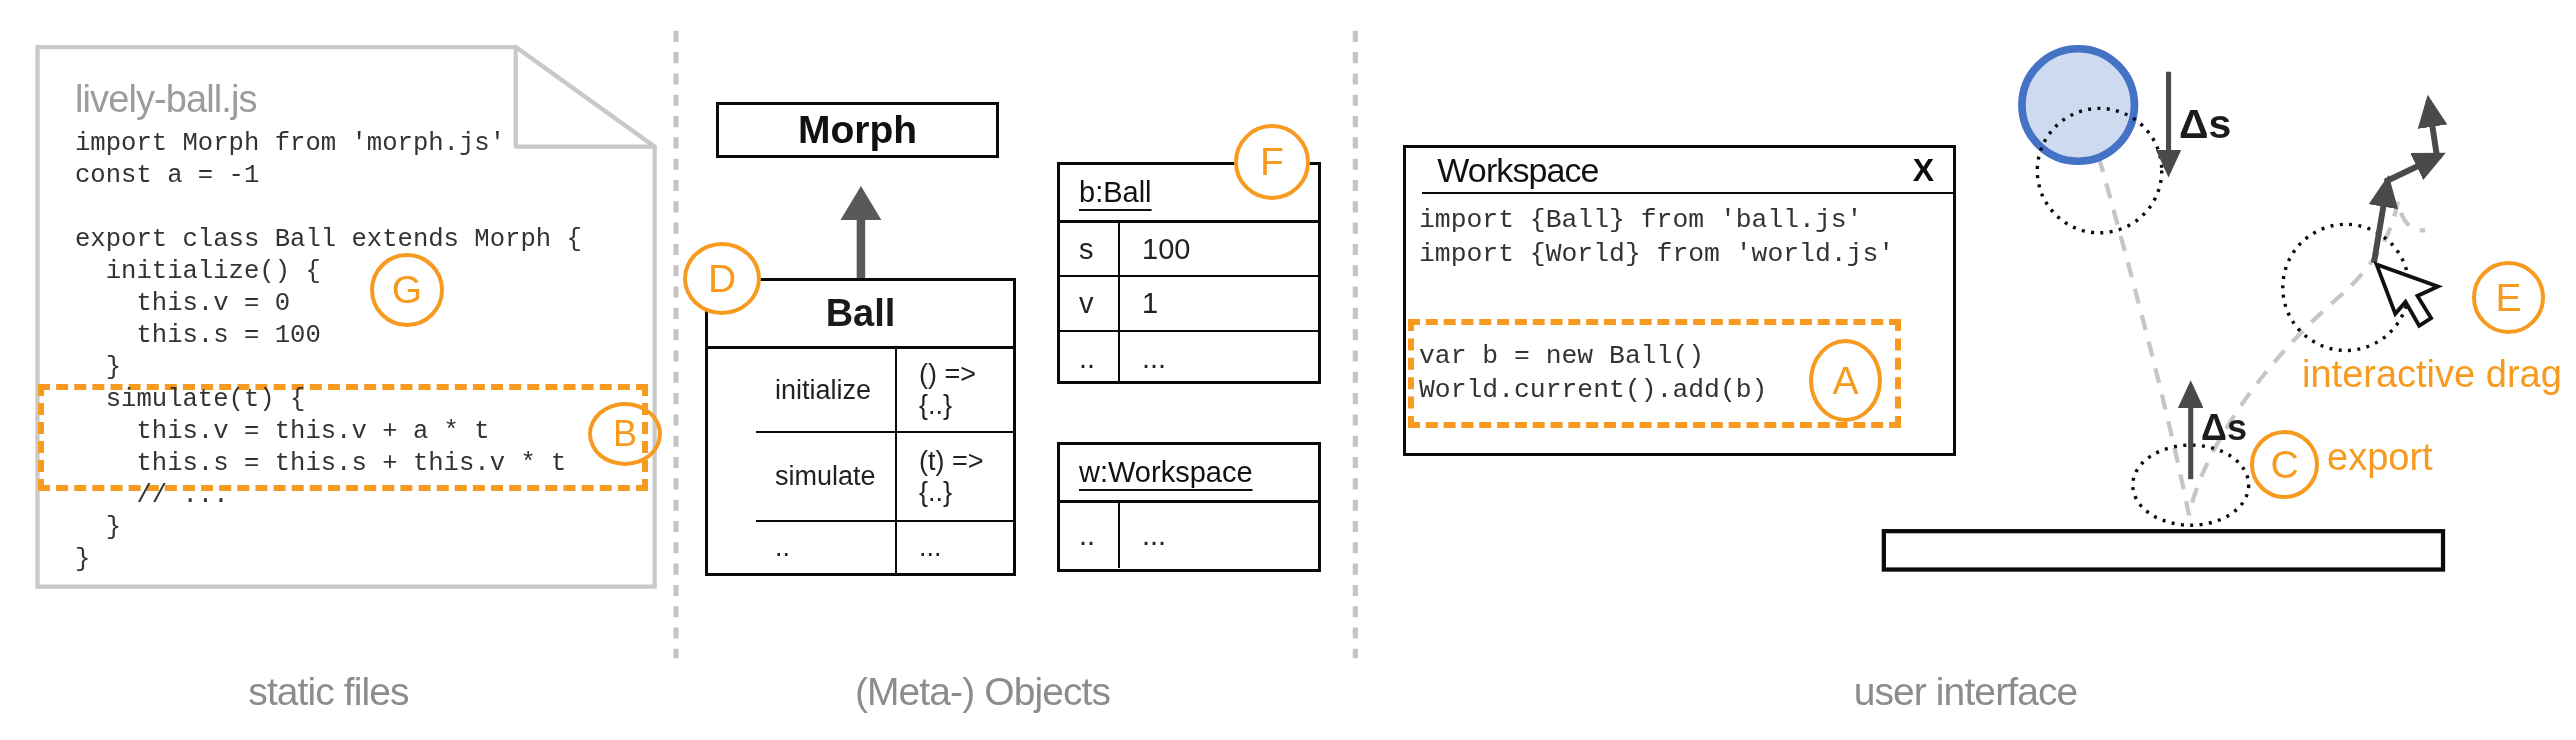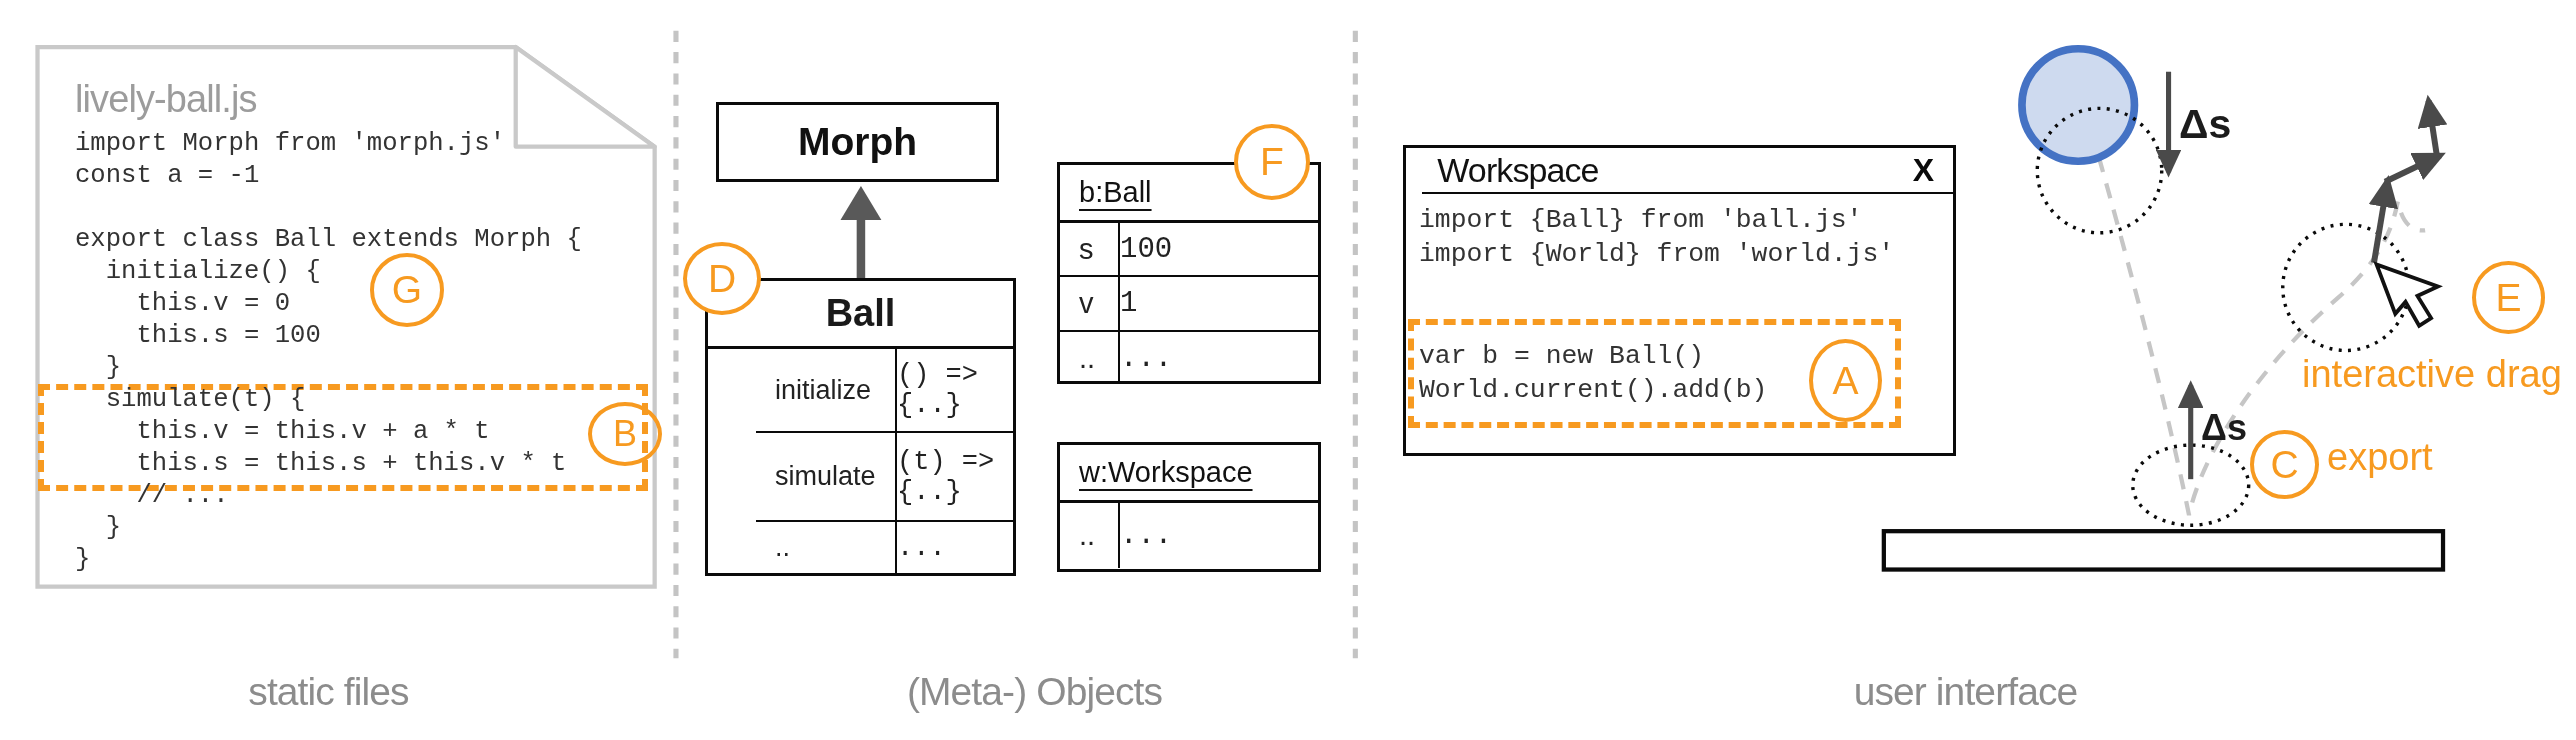--- a/index.html
+++ b/index.html
@@ -18,21 +18,21 @@
   
   .uml{position:absolute;background:#fff;border:3.4px solid #0a0a0a;box-sizing:border-box;z-index:3;}
   .uml .hdr{box-sizing:border-box;border-bottom:3.4px solid #0a0a0a;display:flex;align-items:center;}
   .uml .hdr.center{justify-content:center;font-weight:bold;font-size:38px;color:#1a1a1a;text-align:center;}
   .uml .hdr.left{padding-left:19px;font-size:29px;color:#111;}
   .uml .hdr.left span{text-decoration:underline;text-underline-offset:6.8px;}
   .uml .row{display:flex;box-sizing:border-box;border-bottom:2.6px solid #0a0a0a;}
   .uml .row:last-child{border-bottom:none;}
   .uml .c1,.uml .c2{box-sizing:border-box;display:flex;align-items:center;color:#222;}
   .uml .c1{border-right:2.6px solid #0a0a0a;padding-left:19px;}
-  .uml .c2{font-family:Liberation Mono, monospace;}
+  .uml .c2{padding-left:22px;}
   .class-cells{font-size:27px;margin-left:48px;}
   .obj-cells{font-size:29px;}
   
   .morph-box{position:absolute;border:3.4px solid #0a0a0a;box-sizing:border-box;background:#fff;
              display:flex;align-items:center;justify-content:center;font-weight:bold;font-size:39px;color:#111;z-index:3;}
   
   .window{position:absolute;border:3.4px solid #0a0a0a;box-sizing:border-box;background:#fff;z-index:2;padding-left:16px;}
   .window .titlebar{box-sizing:border-box;height:46px;border-bottom:2.6px solid #0a0a0a;
              display:flex;align-items:center;justify-content:space-between;padding:0 19px 0 15.3px;}
   .window .title{font-size:34px;color:#111;letter-spacing:-0.9px;}
@@ -102,21 +102,21 @@
 
   <div class="marker-circle" style="left:370px;top:253px;width:66px;height:66px;">
     <span>G</span>
   </div>
   <div class="marker-circle" style="left:588px;top:402px;width:66px;height:56px;font-size:36px;">
     <span>B</span>
   </div>
 
   <div class="panel-label" style="left:158px;top:670px;width:341px;">static files</div>
 
-  <div class="morph-box" style="left:716px;top:102px;width:283px;height:80px;">
+  <div class="morph-box" style="left:716px;top:102px;width:283px;height:56px;">
     <span>Morph</span>
   </div>
 
   <div class="uml" style="left:705px;top:278px;width:311px;height:298px;">
     <div class="hdr center" style="height:68px;">Ball</div>
     <div class="row class-cells" style="height:84px;">
       <div class="c1" style="width:141px;">initialize</div>
       <div class="c2" style="flex:1;">() =&gt; {..}</div>
     </div>
     <div class="row class-cells" style="height:89px;">
@@ -158,21 +158,21 @@
   <div class="uml" style="left:1057px;top:442px;width:264px;height:130px;">
     <div class="hdr left" style="height:58px;">
       <span>w:Workspace</span>
     </div>
     <div class="row obj-cells" style="height:65px;">
       <div class="c1" style="width:60px;">..</div>
       <div class="c2" style="flex:1;">...</div>
     </div>
   </div>
 
-  <div class="panel-label" style="left:864px;top:670px;width:341px;">(Meta-) Objects</div>
+  <div class="panel-label" style="left:812px;top:670px;width:341px;">(Meta-) Objects</div>
 
   <div class="window" style="left:1403px;top:145px;width:553px;height:311px;">
     <div class="titlebar">
       <span class="title">Workspace</span>
       <span class="close">X</span>
     </div>
   </div>
 
   <pre class="code" style="left:1419px;top:203px;font-size:26.4px;line-height:34px;">import {Ball} from 'ball.js'
 import {World} from 'world.js'

